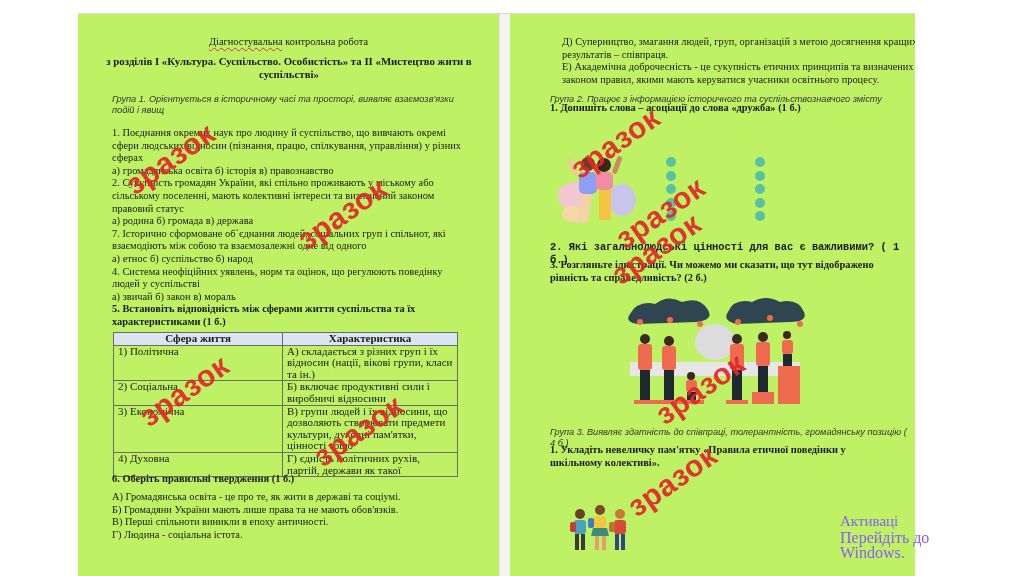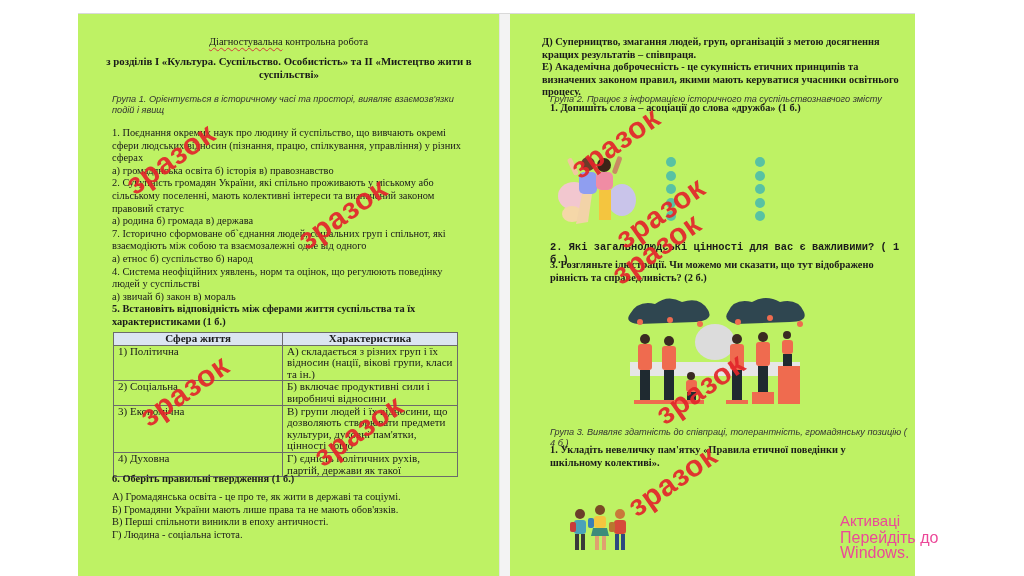--- a/index.html
+++ b/index.html
@@ -32,21 +32,21 @@
     position:absolute; font-family:"Liberation Sans", sans-serif; font-weight:bold;
     color:#e3262b; font-size:30px; letter-spacing:0.5px; transform:rotate(-35deg);
     transform-origin:center; white-space:nowrap; opacity:0.93; pointer-events:none;
   }
 
   
   .dots { position:absolute; display:flex; flex-direction:column; gap:3.5px; }
   .dot { width:10px; height:10px; border-radius:50%; background:#58c2a3; }
 
   
-  .activation { position:absolute; left:840px; top:512px; color:#ec4899; font-family:Liberation Sans, sans-serif; }
+  .activation { position:absolute; left:840px; top:512px; color:#8b5cf6; font-family:Liberation Serif, serif; }
   .activation .t1 { font-size:15px; line-height:18px; }
   .activation .t2 { font-size:16px; line-height:15px; }
 </style>
 </head>
 <body>
 
 <div class="top-rule"></div>
 
 <div class="page" id="page-left">
   <p class="p center blk" style="left:0;width:421px;top:22px;"><span class="sp">Діагностувальна</span><span> контрольна робота</span></p>
@@ -100,21 +100,21 @@
 
   <div class="wm" style="left:42px;top:128px;">зразок</div>
   <div class="wm" style="left:214px;top:183px;">зразок</div>
   <div class="wm" style="left:56px;top:360px;">зразок</div>
   <div class="wm" style="left:230px;top:400px;">зразок</div>
 </div>
 
 <div class="gutter"></div>
 
 <div class="page" id="page-right">
-  <div class="blk" style="left:32px;width:360px;top:22px;font-weight:bold;">
+  <div class="blk" style="left:52px;width:360px;top:22px;">
     <p class="p">Д) Суперництво, змагання людей, груп, організацій з метою досягнення кращих результатів – співпраця.</p>
     <p class="p">Е) Академічна доброчесність - це сукупність етичних принципів та визначених законом правил, якими мають керуватися учасники освітнього процесу.</p>
   </div>
   <p class="it blk" style="left:40px;width:360px;top:71px;">Група 2. Працює з інформацією історичного та суспільствознавчого змісту</p>
   <p class="p b blk" style="left:40px;width:360px;top:88px;">1. Допишіть слова – асоціації до слова «дружба» (1 б.)</p>
 
   <svg class="blk" style="left:42px;top:140px;" width="90" height="80" viewBox="0 0 90 80">
     <ellipse cx="22" cy="42" rx="16" ry="14" fill="#f2c7cf"></ellipse>
     <ellipse cx="70" cy="46" rx="14" ry="16" fill="#c9c4ea"></ellipse>
     <ellipse cx="20" cy="60" rx="10" ry="8" fill="#f5d7a8"></ellipse>

